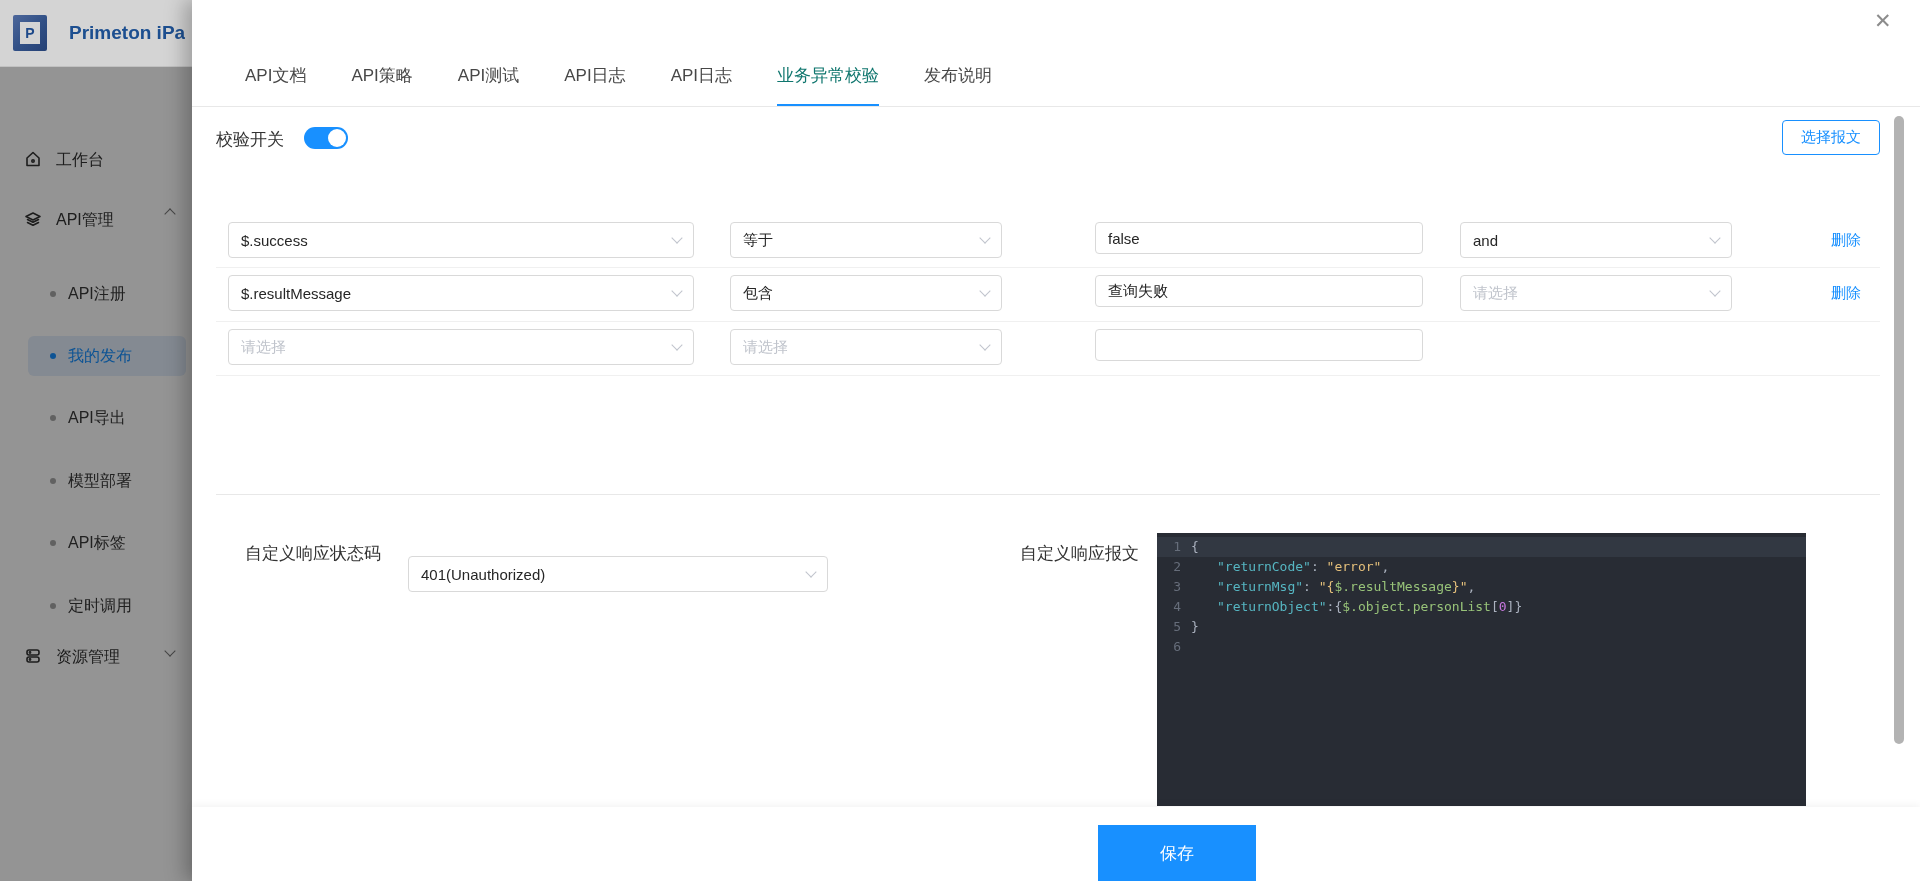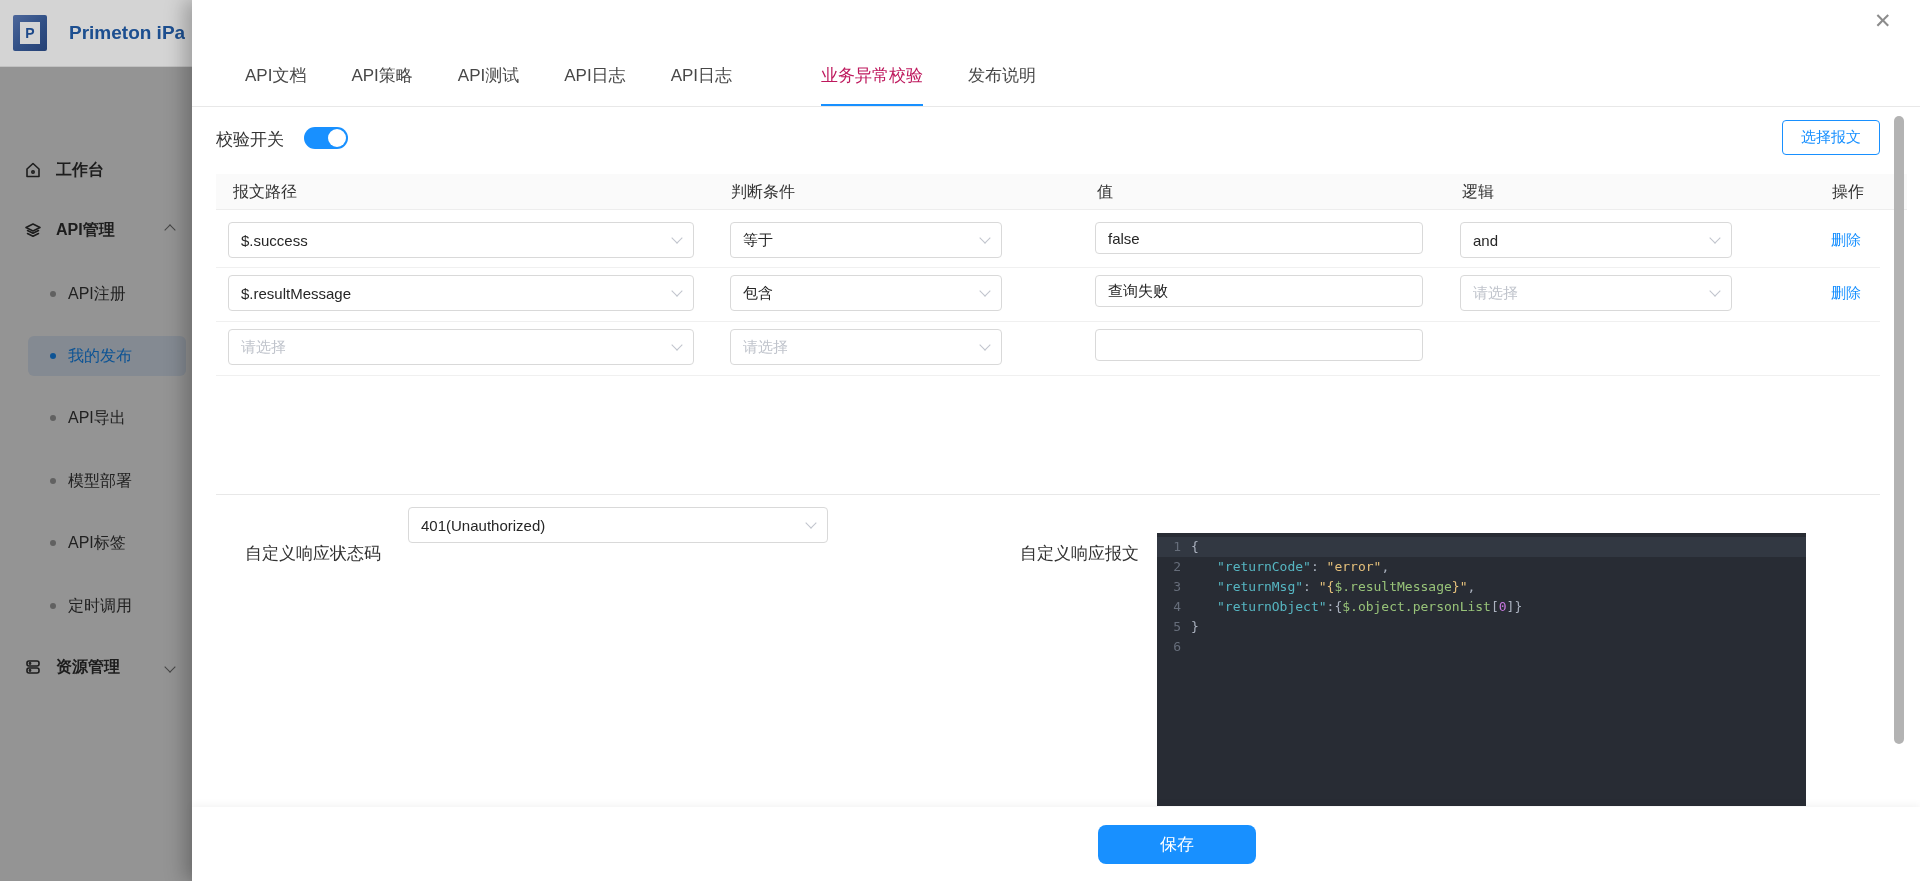--- a/index.html
+++ b/index.html
@@ -9,21 +9,21 @@
 
   
   .sidebar{position:absolute;left:0;top:0;width:192px;height:881px;background:#fff;}
   .brand{position:relative;height:67px;border-bottom:1px solid #e8e8e8;display:flex;align-items:center;padding-left:13px;}
   .logo{width:34px;height:36px;background:linear-gradient(135deg,#5c7cba 0%,#3a5fa0 55%,#2e4f8d 100%);
         display:flex;align-items:center;justify-content:center;border-radius:2px;}
   .logo-inner{width:20px;height:22px;background:#fff;display:flex;align-items:center;justify-content:center;
         font-weight:bold;color:#2458a6;font-size:14px;}
   .brand-text{margin-left:22px;font-size:19px;font-weight:bold;color:#2360ae;white-space:nowrap;overflow:hidden;}
   .nav{position:relative;}
-  .nav-item{position:absolute;left:0;width:192px;height:40px;display:flex;align-items:center;color:#333;font-size:16px;font-weight:bold;}
+  .nav-item{position:absolute;left:0;width:192px;height:40px;display:flex;align-items:flex-start;color:#333;font-size:16px;}
   .nav-item .nico{margin-left:24px;margin-right:14px;display:flex;align-items:center;}
   .nav-item .grp-chev{position:absolute;right:18px;}
   .sub-item{position:absolute;left:28px;width:158px;height:40px;display:flex;align-items:center;
             color:#3a3a3a;font-size:16px;border-radius:6px;}
   .sub-item .bullet{width:6px;height:6px;border-radius:50%;background:#a8a8a8;margin-left:22px;margin-right:12px;flex:none;}
   .sub-item.active{background:#e3eefb;color:#1890ff;}
   .sub-item.active .bullet{background:#1890ff;}
   .chev{display:inline-block;width:8px;height:8px;border-right:1.5px solid #777;border-bottom:1.5px solid #777;}
   .chev.down{transform:rotate(45deg);}
   .chev.up{transform:rotate(-135deg);}
@@ -31,21 +31,21 @@
   .dim-brand{position:absolute;left:0;top:0;width:192px;height:67px;background:rgba(0,0,0,0.17);pointer-events:none;}
 
   
   .modal{position:absolute;left:192px;top:0;right:0;bottom:0;background:#fff;
          box-shadow:-8px 0 18px rgba(0,0,0,0.25);}
   .close-btn{position:absolute;left:1682px;top:10px;font-size:21px;color:#8c8c8c;cursor:pointer;line-height:1;}
 
   .tabs{position:absolute;left:0;top:0;right:0;height:107px;border-bottom:1px solid #e8e8e8;
         display:flex;align-items:flex-end;padding-left:53px;}
   .tab{margin-right:45px;padding-bottom:17px;font-size:17px;color:#474747;cursor:pointer;border-bottom:2px solid transparent;}
-  .tab.active{color:#be185d;border-bottom-color:#1890ff;margin-left:44px;}
+  .tab.active{color:#0f766e;border-bottom-color:#1890ff;}
 
   .toolbar-label{position:absolute;left:24px;top:128px;font-size:17px;color:#333;}
   .toggle{position:absolute;left:112px;top:127px;width:44px;height:22px;border-radius:11px;background:#1890ff;cursor:pointer;}
   .toggle .knob{position:absolute;right:2px;top:2px;width:18px;height:18px;border-radius:50%;background:#fff;}
   .pick-btn{position:absolute;right:40px;top:120px;width:98px;height:35px;background:#fff;border:1px solid #1890ff;
             border-radius:4px;color:#1890ff;font-size:15px;display:flex;align-items:center;justify-content:center;cursor:pointer;}
 
   .thead{position:absolute;left:24px;right:13px;top:174px;height:36px;background:#fafafa;border-bottom:1px solid #ededed;}
   .th{position:absolute;top:0;height:36px;display:flex;align-items:center;font-size:16px;color:#333;}
   .th.c1{left:17px;} .th.c2{left:515px;} .th.c3{left:881px;} .th.c4{left:1246px;} .th.c5{left:1616px;}
@@ -62,38 +62,38 @@
   .del-link{position:absolute;font-size:15px;color:#1890ff;cursor:pointer;}
 
   .pos-path{left:36px;width:466px;} .pos-cond{left:538px;width:272px;}
   .pos-val{left:903px;width:328px;} .pos-logic{left:1268px;width:272px;}
   .r1{top:222px;} .r2{top:275px;} .r3{top:329px;}
   .del1{left:1639px;top:231px;} .del2{left:1639px;top:284px;}
 
   .section-divider{position:absolute;left:24px;right:40px;top:494px;height:1px;background:#e8e8e8;}
 
   .status-label{position:absolute;left:53px;top:542px;font-size:17px;color:#333;}
-  .status-sel{left:216px;top:507px;width:420px;}
+  .status-sel{left:216px;top:556px;width:420px;}
   .resp-label{position:absolute;left:828px;top:542px;font-size:17px;color:#333;}
 
   
   .editor{position:absolute;left:965px;top:533px;width:649px;height:273px;background:#282c34;
           font-family:"DejaVu Sans Mono","Liberation Mono",monospace;font-size:13px;padding-top:4px;overflow:hidden;}
   .cl{display:flex;height:20px;line-height:20px;}
   .cl.active-line{background:#323842;}
   .ln{width:34px;flex:none;text-align:right;padding-right:10px;color:#666d7a;}
   .code{white-space:pre;color:#abb2bf;}
   .code.ind{padding-left:26px;}
   .tk-key{color:#56b6c2;} .tk-str{color:#e5c07b;} .tk-var{color:#98c379;}
   .tk-num{color:#c678dd;} .tk-plain{color:#abb2bf;}
 
   .scroll-thumb{position:absolute;left:1702px;top:116px;width:10px;height:628px;border-radius:5px;background:#b3b3b3;}
 
   .footer{position:absolute;left:0;right:0;top:807px;bottom:0;background:#fff;box-shadow:0 -2px 8px rgba(0,0,0,0.05);}
-  .save-btn{position:absolute;left:906px;top:18px;width:158px;height:39px;background:#1890ff;border:none;border-radius:8px;
+  .save-btn{position:absolute;left:906px;top:18px;width:158px;height:56px;background:#1890ff;border:none;border-radius:0;
             color:#fff;font-size:17px;display:flex;align-items:center;justify-content:center;cursor:pointer;}
 
   
   .ic{stroke:#333;fill:none;stroke-width:1.6;stroke-linecap:round;stroke-linejoin:round;}
 </style>
 </head>
 <body>
 
 <div class="stage">
 
@@ -186,27 +186,20 @@
       <div class="tab active">业务异常校验</div>
       <div class="tab">发布说明</div>
     </div>
 
     <div class="toolbar-label">校验开关</div>
     <div class="toggle">
         <span class="knob"></span>
       </div>
     <div class="pick-btn">选择报文</div>
 
-    <div class="thead">
-      <span class="th c1">报文路径</span>
-      <span class="th c2">判断条件</span>
-      <span class="th c3">值</span>
-      <span class="th c4">逻辑</span>
-      <span class="th c5">操作</span>
-    </div>
 
     <div class="sel pos-cond r1">
       <span class="txt">等于</span>
       <span class="sel-chev"></span>
     </div>
     <div class="sel pos-path r1">
       <span class="txt">$.success</span>
       <span class="sel-chev"></span>
     </div>
     <input class="txt-input pos-val r1" value="false" style="">

